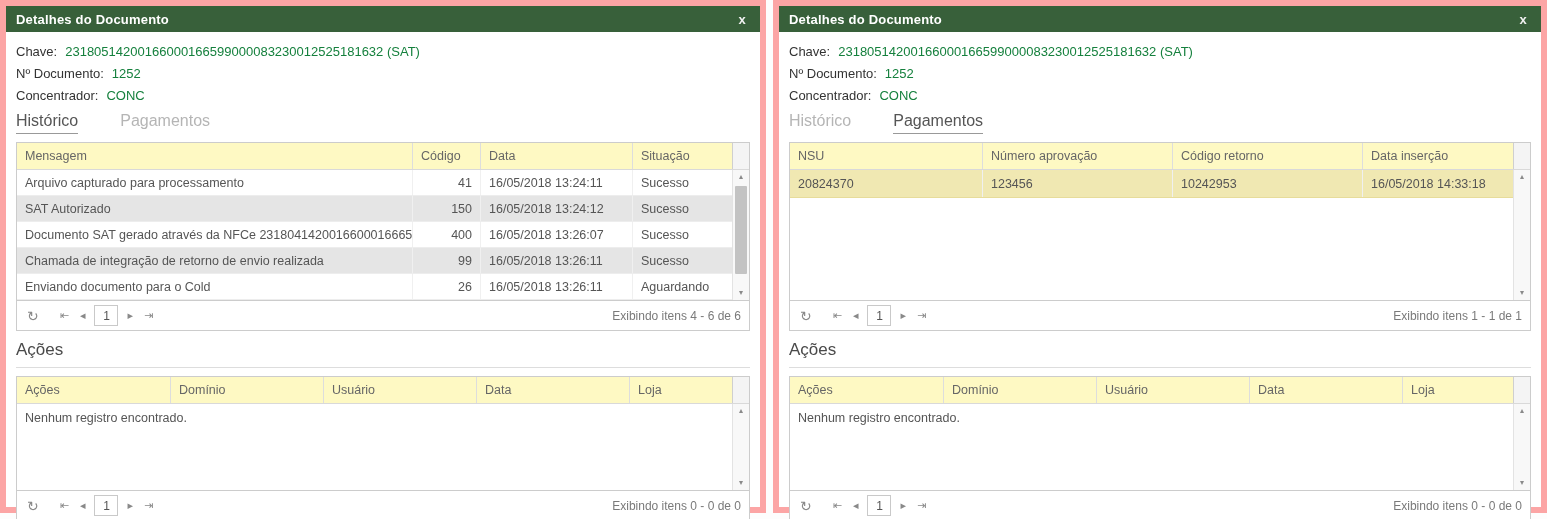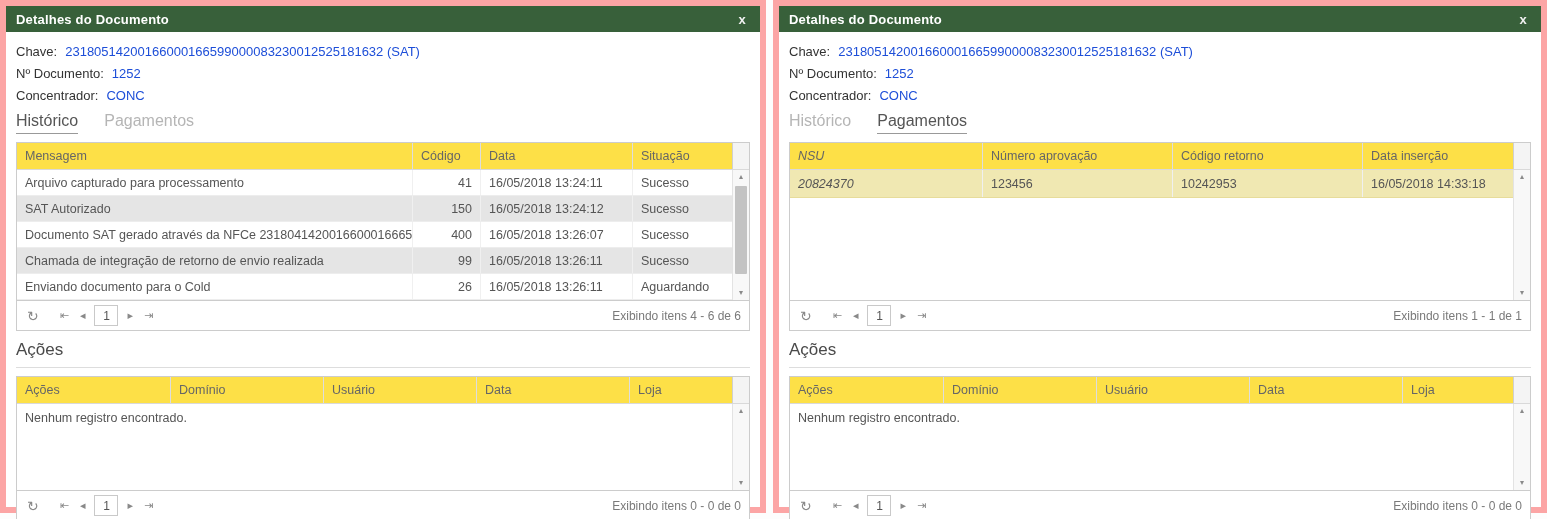--- a/index.html
+++ b/index.html
@@ -18,28 +18,28 @@
   }
   .titlebar .close {
     margin-left: auto; font-size: 13px; font-weight: 700; color: #f2f2f2;
     cursor: pointer; line-height: 1; padding: 2px 4px;
   }
 
   .body { padding: 8px 10px 0 10px; }
 
   .info-line { font-size: 13px; color: #333; margin: 4px 0 7px 0; }
   .info-line .lbl { color: #333; margin-right: 8px; }
-  .info-line .val { color: #1d4ed8; }
-
-  .tabs { display: flex; gap: 26px; margin: 9px 0 8px 0; }
+  .info-line .val { color: #15803d; }
+
+  .tabs { display: flex; gap: 42px; margin: 9px 0 8px 0; }
   .tab { font-size: 16px; color: #b5b5b5; cursor: pointer; padding-bottom: 3px; }
   .tab.active { color: #555; border-bottom: 1px solid #999; }
 
   .grid { border: 1px solid #ccc; background: #fff; }
-  .ghead { display: flex; background: #fde047; border-bottom: 1px solid #d9d9d9; }
+  .ghead { display: flex; background: #fef9c3; border-bottom: 1px solid #d9d9d9; }
   .hcell {
     font-size: 12.5px; color: #666; padding: 6px 8px; white-space: nowrap;
     overflow: hidden; border-left: 1px solid #ddd;
   }
   .hcell:first-child { border-left: none; }
   .hcell.spacer { width: 17px; flex: none; padding: 0; background: #f4f4f4; border-left: 1px solid #cfcfcf; }
 
   .gbody { display: flex; }
   .rows-area { flex: 1; overflow: hidden; }
   .row { display: flex; height: 26px; align-items: center; border-bottom: 1px solid #ededed; background: #fff; }
@@ -48,21 +48,21 @@
   .cell {
     font-size: 12.5px; color: #555; padding: 0 8px; white-space: nowrap;
     overflow: hidden; height: 100%; display: flex; align-items: center; border-left: 1px solid #f0f0f0;
   }
   .cell:first-child { border-left: none; }
   .cell.num { justify-content: flex-end; }
 
   
   .lg-c0 { flex: 1; } .lg-c1 { width: 68px; flex: none; } .lg-c2 { width: 152px; flex: none; } .lg-c3 { flex: none; width: 100px; }
   
-  .rg-c0 { width: 192px; flex: none; font-style: italic; } .rg-c1 { width: 190px; flex: none; } .rg-c2 { width: 190px; flex: none; } .rg-c3 { flex: 1; }
+  .rg-c0 { width: 192px; flex: none; } .rg-c1 { width: 190px; flex: none; } .rg-c2 { width: 190px; flex: none; } .rg-c3 { flex: 1; }
   
   .ac-c  { width: 153px; flex: none; } .ac-last { flex: 1; }
 
   .vscroll {
     width: 17px; flex: none; background: #f8f8f8; border-left: 1px solid #e3e3e3;
     position: relative; display: flex; flex-direction: column; justify-content: space-between;
   }
   .vscroll .arr { font-size: 8px; color: #8a8a8a; text-align: center; height: 14px; line-height: 14px; cursor: pointer; }
   .vscroll .thumb { position: absolute; left: 2px; right: 2px; top: 16px; height: 68%; background: #c3c3c3; border-radius: 1px; }
 

